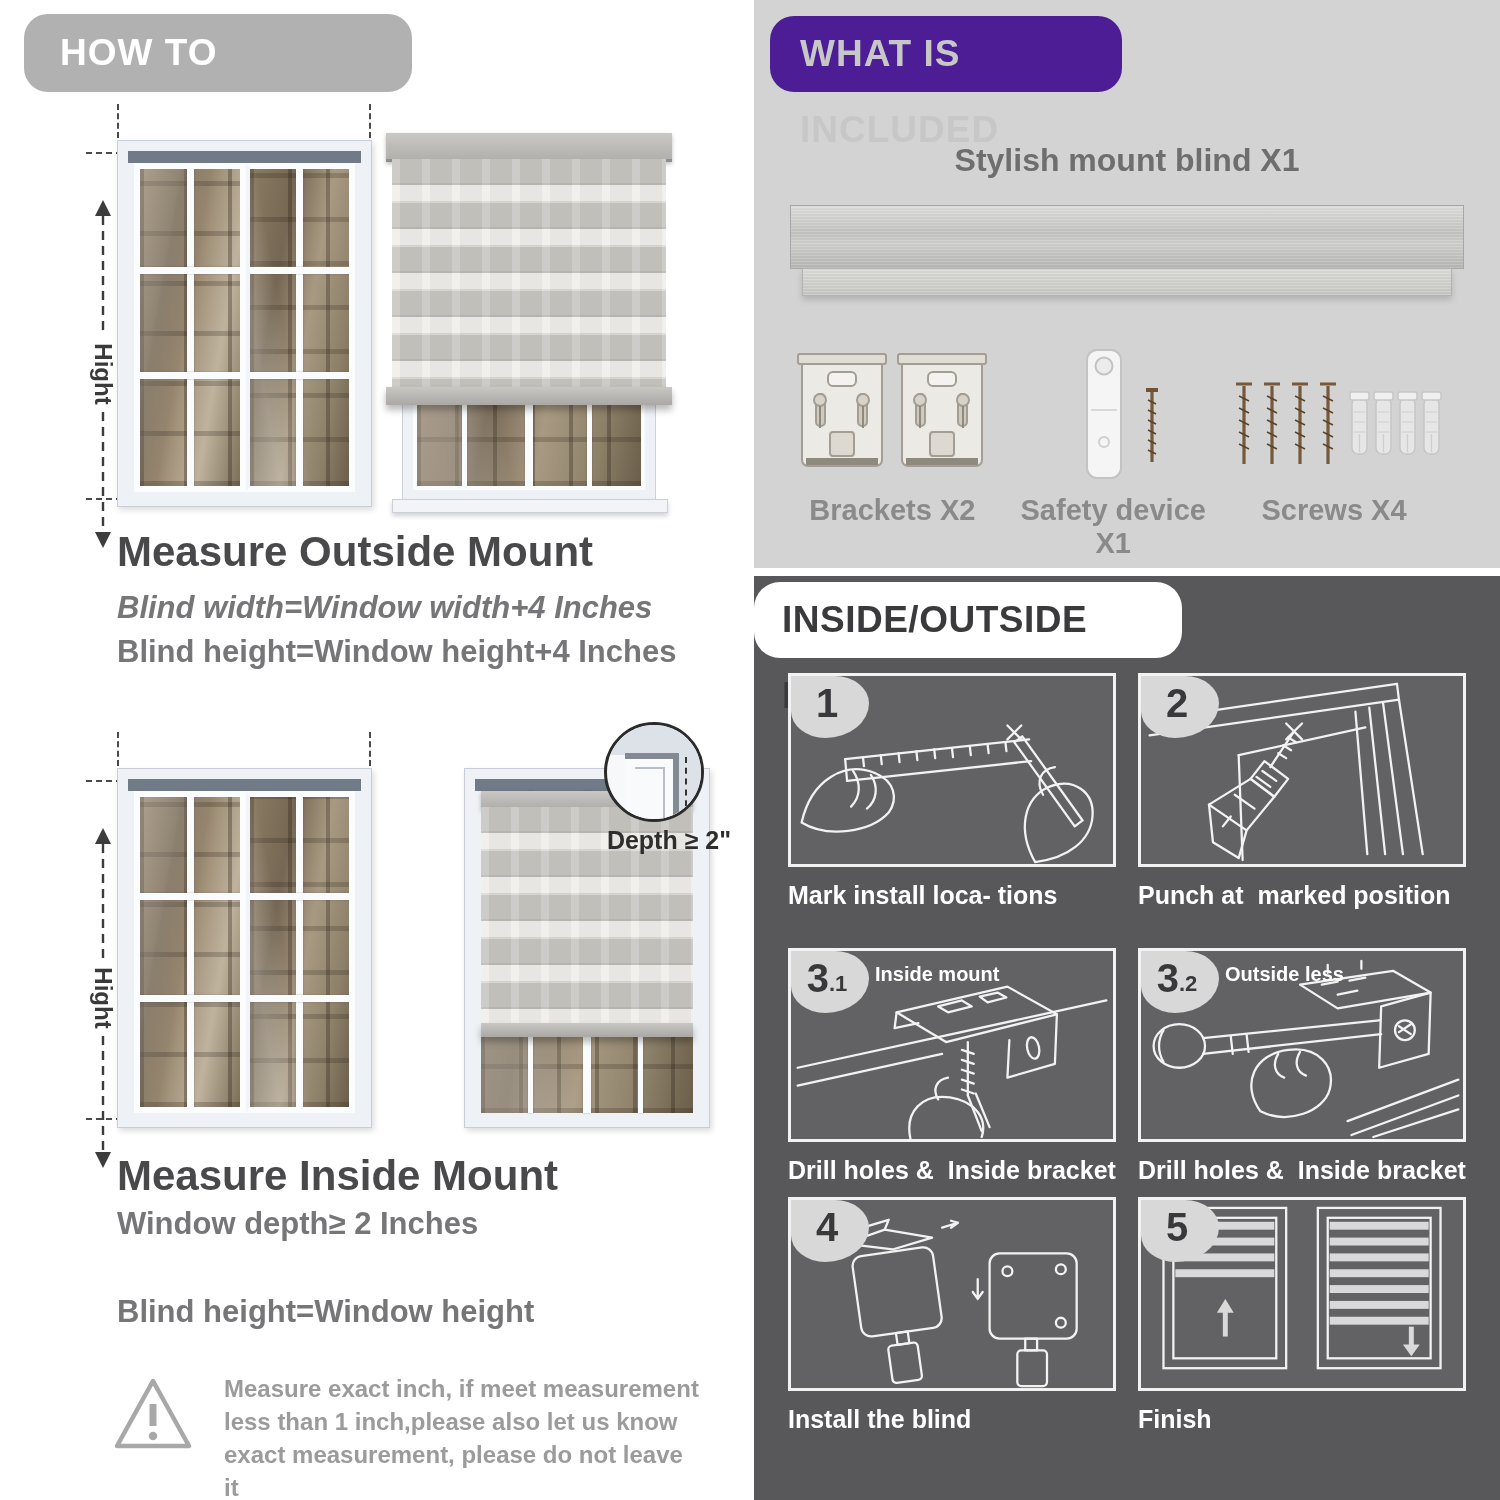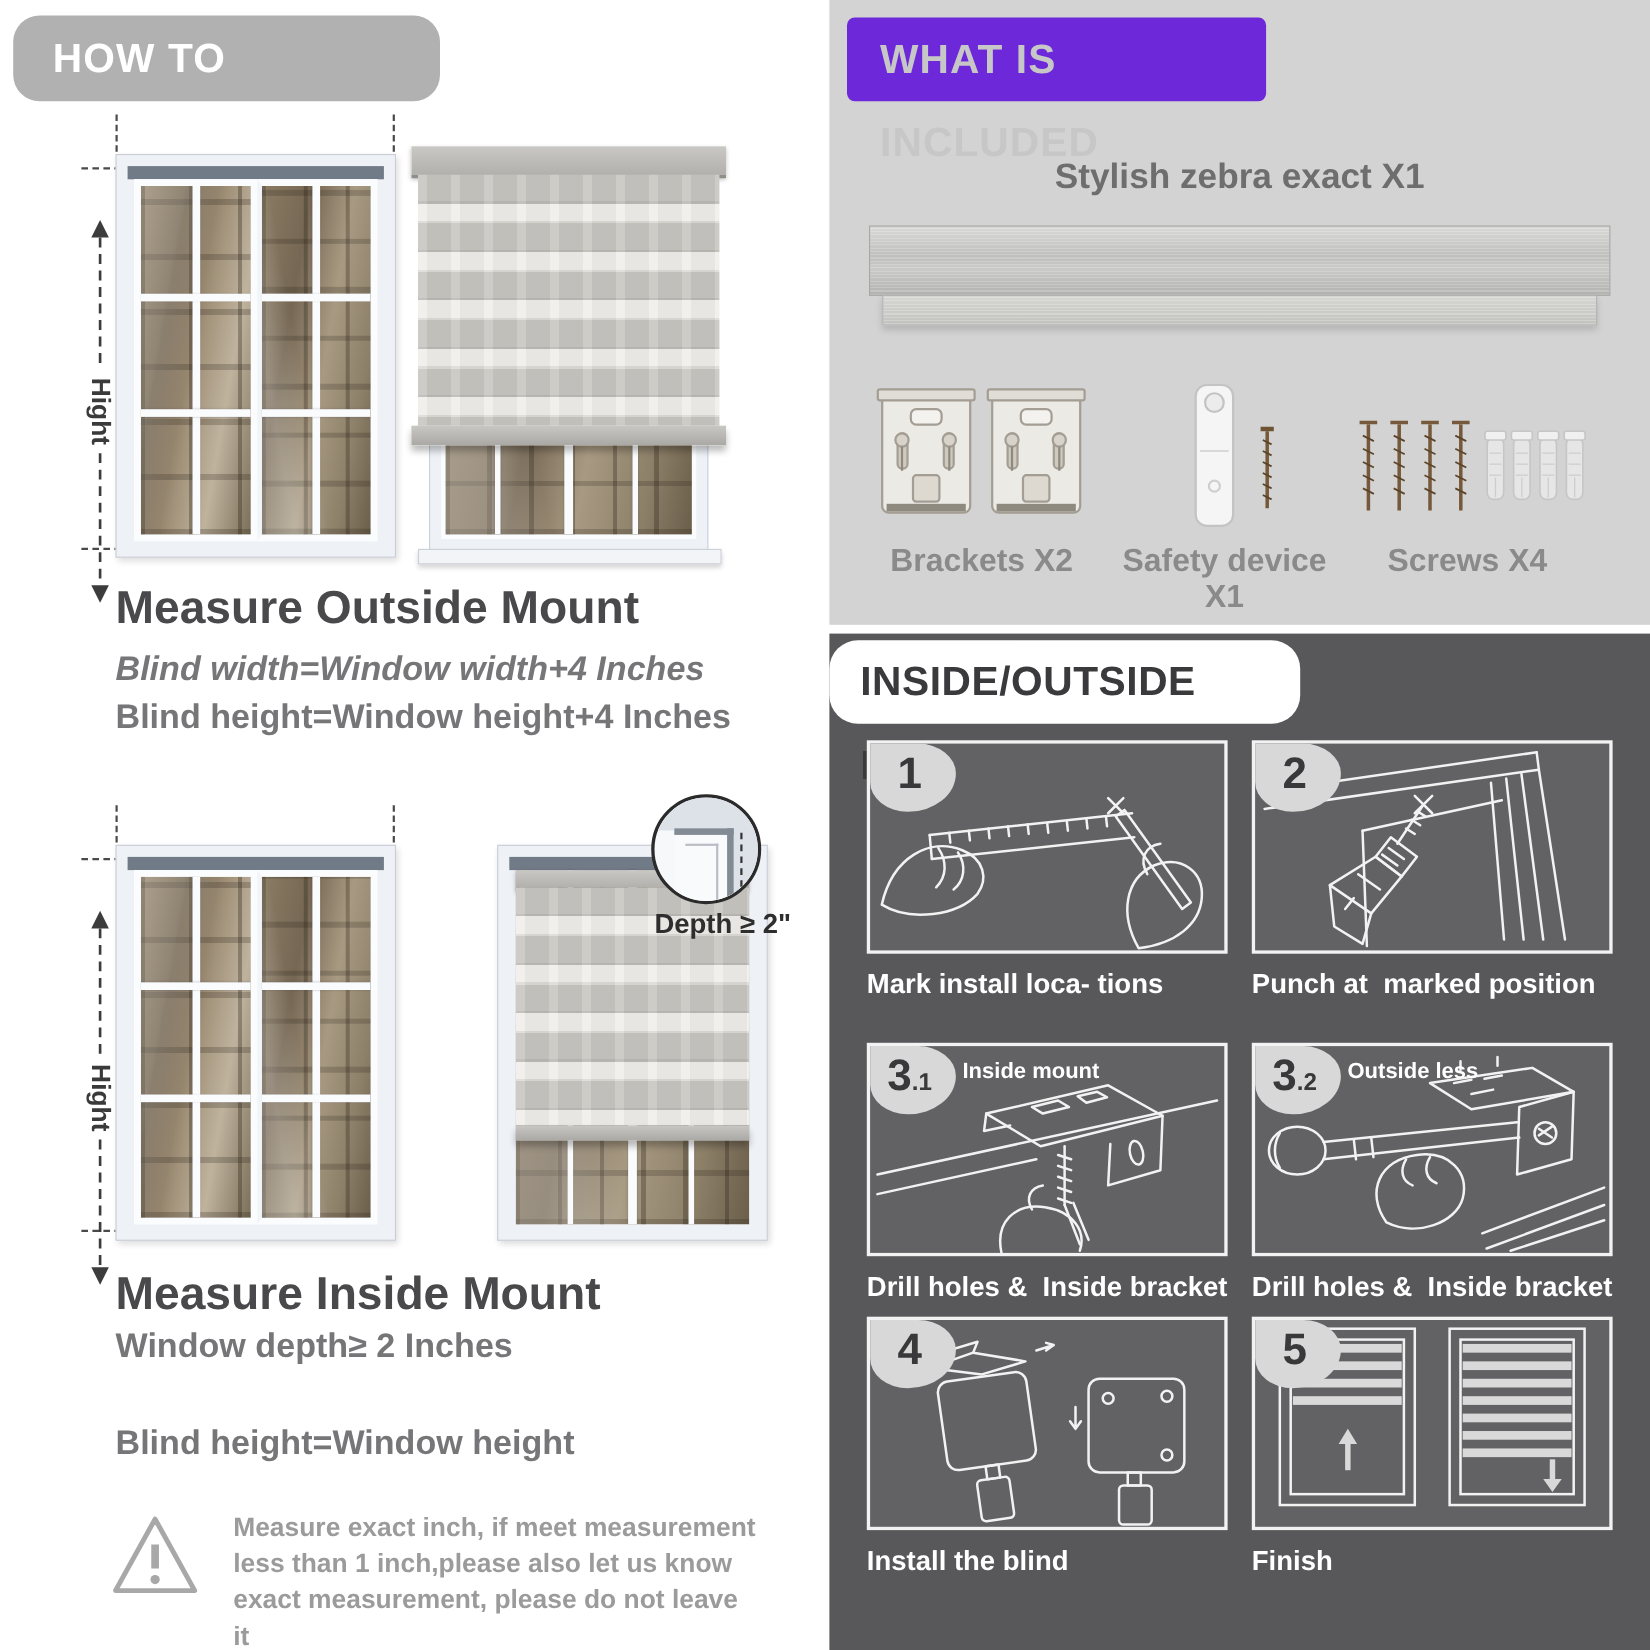--- a/index.html
+++ b/index.html
@@ -4,22 +4,22 @@
 <style>
   html,body{margin:0;padding:0;background:#ffffff;}
   .canvas{position:relative;width:1500px;height:1500px;background:#ffffff;overflow:hidden;
           font-family:"Liberation Sans","DejaVu Sans",sans-serif;}
   .abs{position:absolute;}
 
   
   .hdr-gray{position:absolute;left:12px;top:14px;width:388px;height:78px;background:#b1b1b1;
             border-radius:24px;color:#ffffff;font-size:37px;font-weight:bold;letter-spacing:1px;
             line-height:78px;padding-left:36px;box-sizing:border-box;}
-  .hdr-included{position:absolute;left:16px;top:16px;width:381px;height:76px;background:#6d28d9;
-            border-radius:7px;color:#c7c7c7;font-size:37px;font-weight:bold;letter-spacing:1px;
+  .hdr-included{position:absolute;left:16px;top:16px;width:352px;height:76px;background:#4c1d95;
+            border-radius:24px;color:#c7c7c7;font-size:37px;font-weight:bold;letter-spacing:1px;
             line-height:76px;padding-left:30px;box-sizing:border-box;}
   .hdr-mount{position:absolute;left:0px;top:6px;width:428px;height:76px;background:#ffffff;
             border-radius:26px;color:#3a3a3c;font-size:37px;font-weight:bold;letter-spacing:.5px;
             line-height:76px;padding-left:28px;box-sizing:border-box;}
 
   
   .sec-title{position:absolute;font-size:42px;font-weight:bold;color:#49494b;}
   .sec-line{position:absolute;font-size:31px;font-weight:bold;color:#767678;}
   .warn-text{position:absolute;font-size:24px;font-weight:bold;color:#9b9b9b;line-height:1.38;width:480px;}
 
@@ -111,21 +111,21 @@
          padding:0 14px 8px 8px;color:#39393b;font-weight:bold;font-size:40px;z-index:2;}
   .badge .sub{font-size:22px;margin-top:12px;}
   .panel-title{position:absolute;top:12px;left:84px;color:#ffffff;font-size:20px;font-weight:bold;z-index:2;}
   .caption{margin-top:14px;color:#ffffff;font-size:25px;font-weight:bold;white-space:pre-wrap;}
 </style>
 </head>
 <body>
 
 <div class="canvas">
 
-  <div class="abs" style="left:0;top:0;width:753px;height:1098px;">
+  <div class="abs" style="left:12px;top:0;width:753px;height:1098px;">
 
     <div class="hdr-gray">
       <span>HOW TO MEASURE</span>
     </div>
 
     <div class="meas" style="left:104px;top:108px;width:256px;height:24px;">
       <svg width="256" height="24" viewBox="0 0 256 24">
         <polygon points="2,12 18,4 18,20" fill="#3c3c3c"></polygon>
         <line x1="18" y1="12" x2="92" y2="12" stroke="#3c3c3c" stroke-width="2.4" stroke-dasharray="9 6"></line>
         <line x1="164" y1="12" x2="238" y2="12" stroke="#3c3c3c" stroke-width="2.4" stroke-dasharray="9 6"></line>
@@ -260,21 +260,21 @@
       <circle cx="43" cy="64" r="4.2" fill="#a8a8a8"></circle>
     </svg>
     <div class="warn-text" style="left:212px;top:1372px;">Measure exact inch, if meet measurement less than 1 inch,please also let us know exact measurement, please do not leave it</div>
   </div>
 
   <div class="panel-included">
     <div class="hdr-included">
       <span>WHAT IS INCLUDED</span>
     </div>
 
-    <div class="product-title">Stylish zebra exact X1</div>
+    <div class="product-title">Stylish mount blind X1</div>
 
     <div class="headrail"></div>
     <div class="headrail-low"></div>
 
     <div class="items">
 
       <div class="item">
         <div class="ic">
           <svg width="200" height="140" viewBox="0 0 200 140">
             <g stroke="#a39d93" stroke-width="2" fill="#eceae5">

